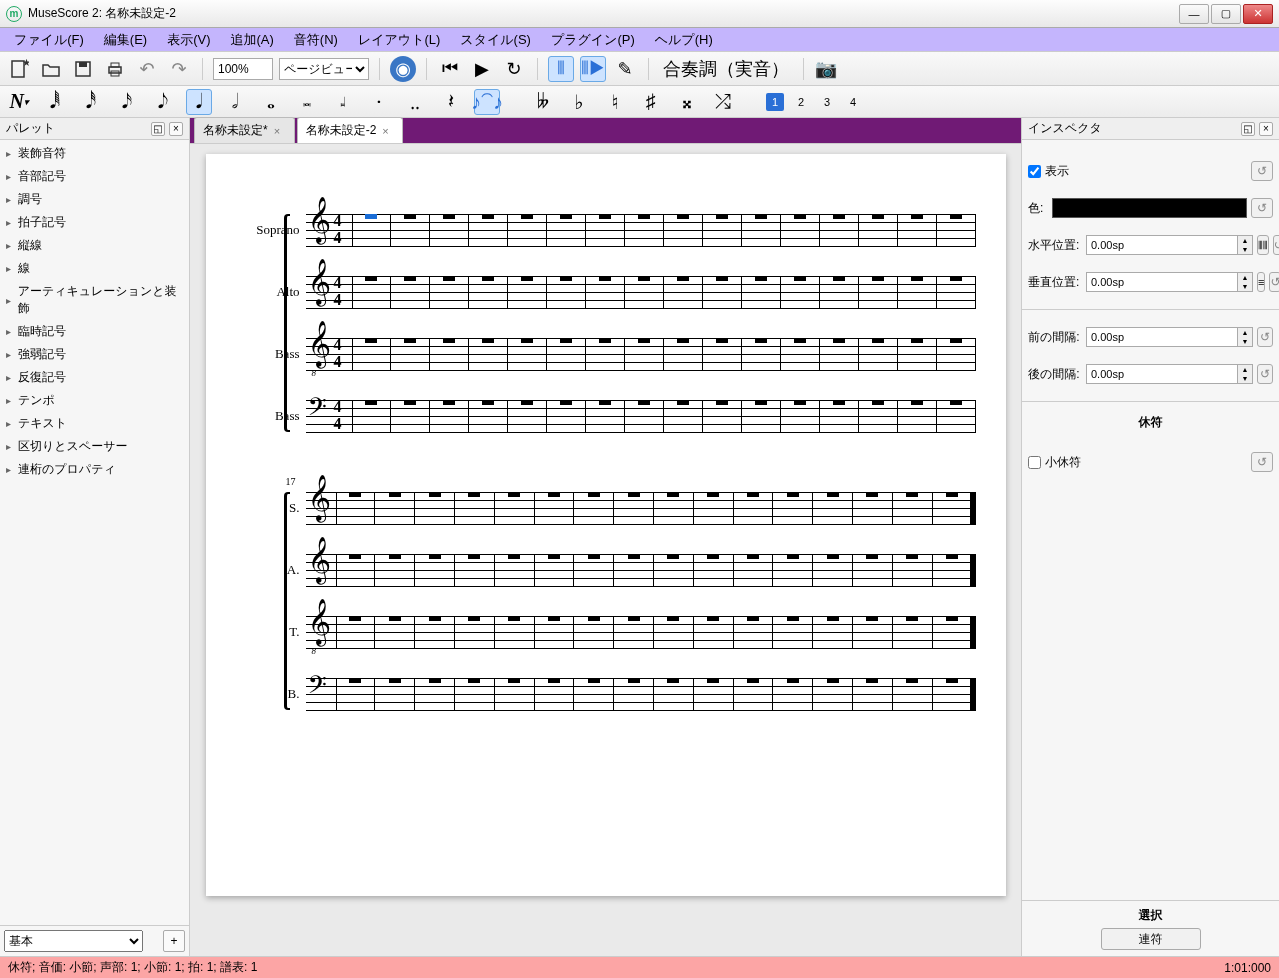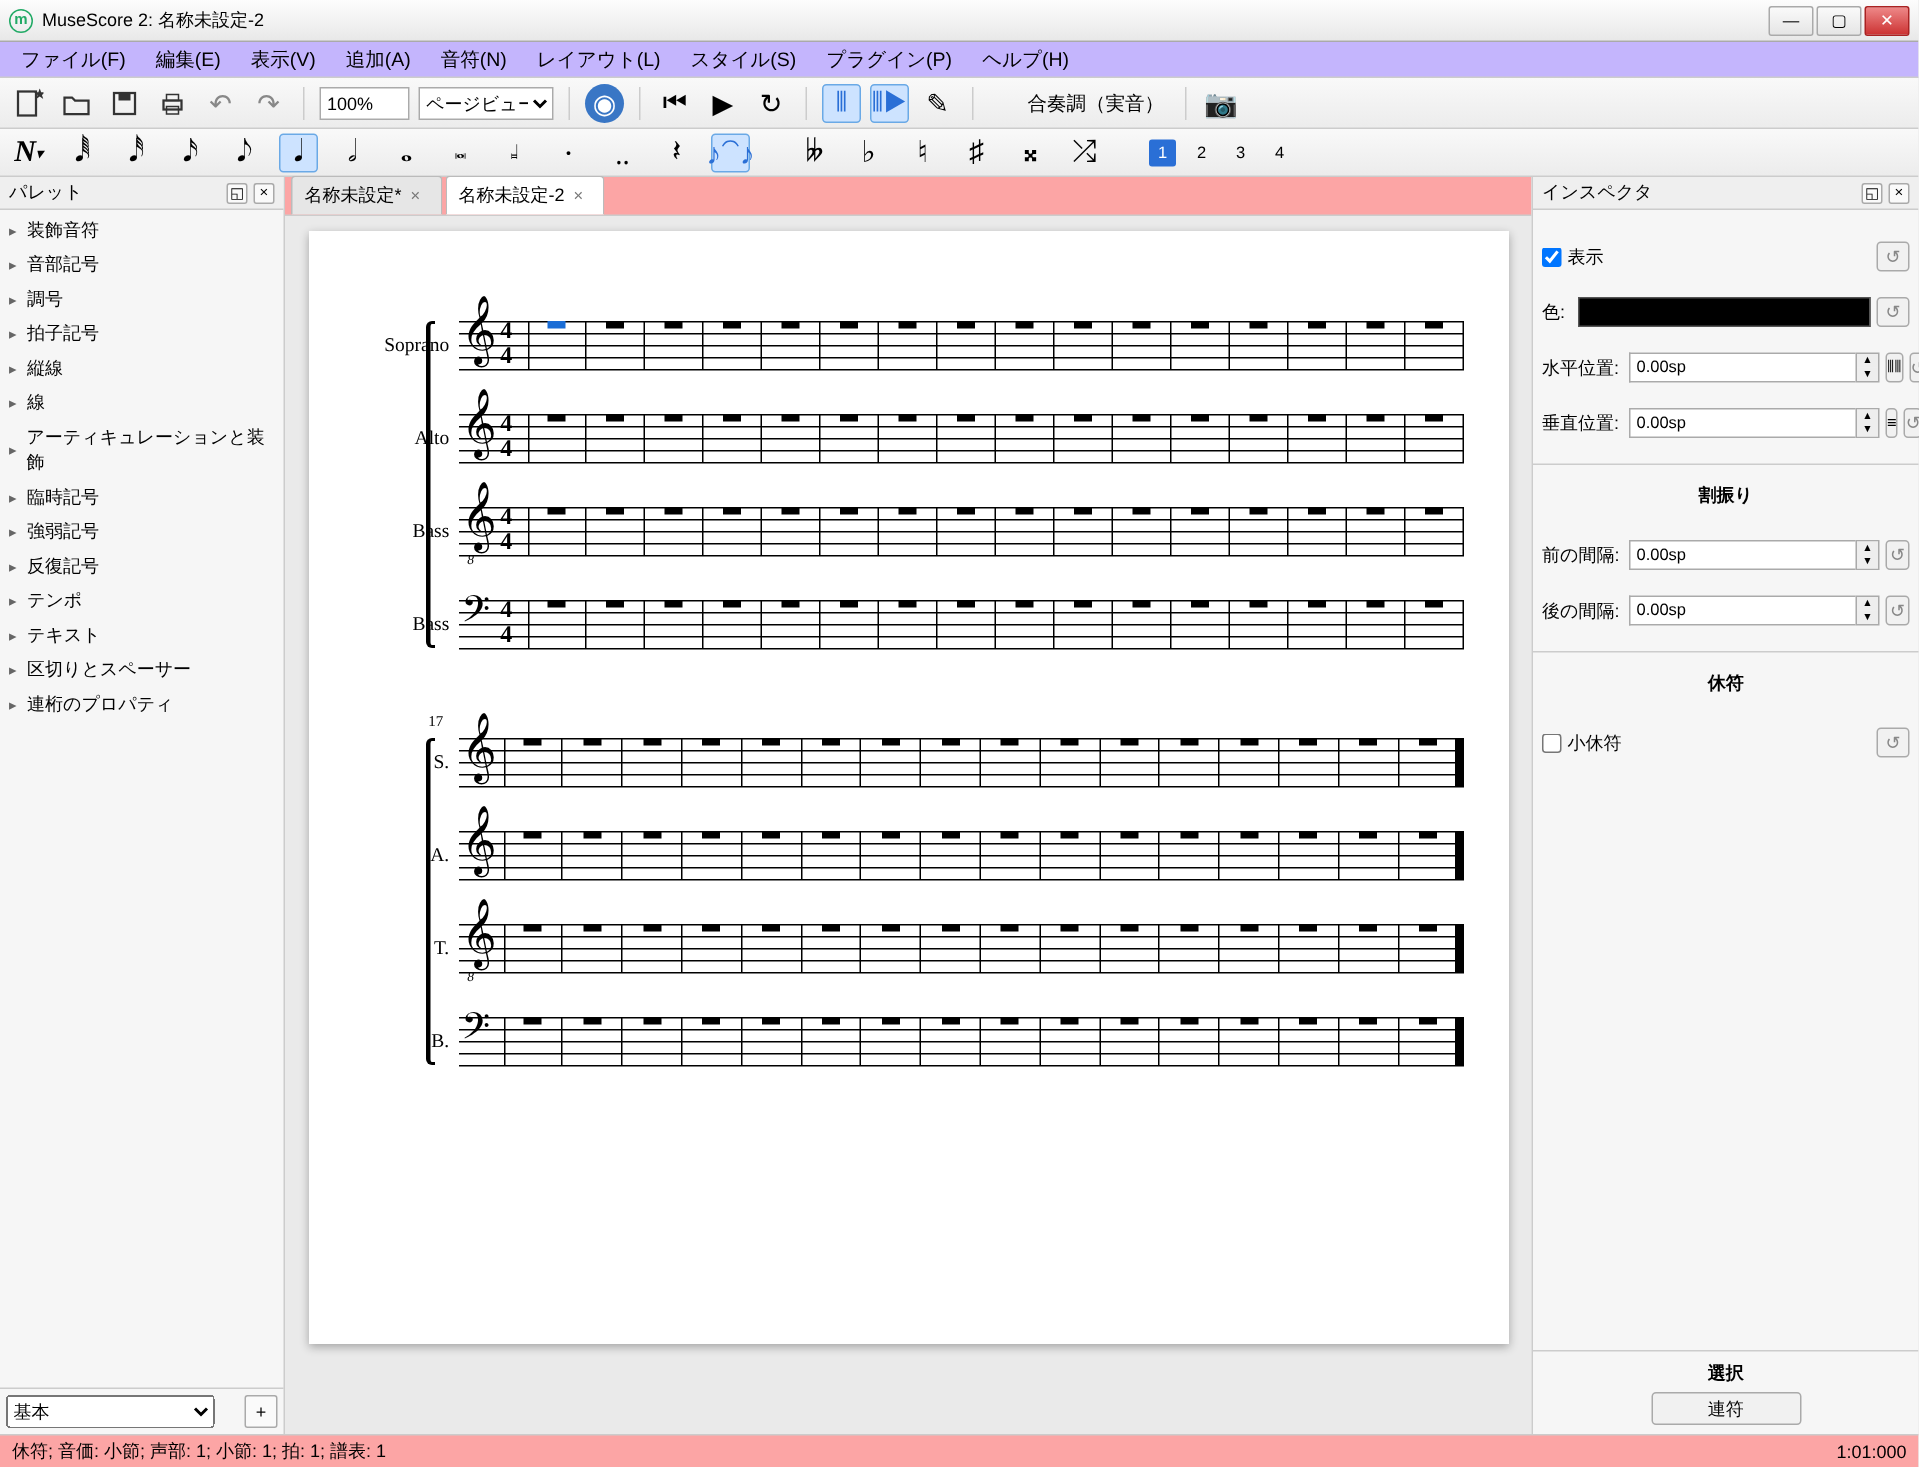--- a/index.html
+++ b/index.html
@@ -17,21 +17,21 @@
 .menubar { height: 24px; background: #c4b5fd; border-bottom: 1px solid #ccc; display: flex; align-items: center; padding: 0 4px; }
 .menubar .menu-item { padding: 3px 10px; font-size: 13px; cursor: default; }
 
 
 .toolbar { background: linear-gradient(#f9f9f9,#ececec); border-bottom: 1px solid #ccc; display: flex; align-items: center; padding: 2px 6px; height: 34px; gap: 6px;}
 .toolbar .tb-btn { width: 26px; height: 26px; display:flex; align-items:center; justify-content:center; border-radius:3px; cursor:default; font-size:18px;}
 .toolbar .tb-sep { width:1px; height:22px; background:#ccc; margin:0 4px;}
 .toolbar select, .toolbar input[type=text].zoom { height:22px; font-size:12px; border:1px solid #aaa; background:#fff;}
 .toolbar .zoom { width:60px; padding:0 4px;}
 .toolbar .viewmode { width:90px;}
-.toolbar .concert-label { font-size:13px; padding:0 4px;margin-left:22px;}
+.toolbar .concert-label { font-size:18px; padding:0 4px;}
 .toolbar .tb-btn.active { background:#cde3ff; border:1px solid #6aa9e6;}
 .toolbar .tb-btn.toggled { background:#3976c5; color:#fff;}
 
 
 .note-toolbar { background: linear-gradient(#f9f9f9,#ececec); border-bottom: 1px solid #ccc; display:flex; align-items:center; padding:2px 6px; height:32px; gap:10px;}
 .note-toolbar .nbtn { width:26px; height:26px; display:flex; align-items:center; justify-content:center; font-size:20px; cursor:default; border-radius:3px; font-family: "Segoe UI Symbol", serif;}
 .note-toolbar .nbtn.active { background:#cde3ff; border:1px solid #6aa9e6;}
 .note-toolbar .voice-btn { width:18px; height:18px; font-size:11px; display:flex; align-items:center; justify-content:center; border-radius:2px; cursor:default;}
 .note-toolbar .voice-btn.active { background:#2a6fd6; color:#fff;}
 
@@ -45,21 +45,21 @@
 .panel-header .hdr-btn { width:14px; height:14px; font-size:10px; cursor:default; display:flex; align-items:center; justify-content:center; border:1px solid #aaa; background:#fafafa; border-radius:2px;}
 .palette-list { flex:1; overflow:auto; padding:2px 0;}
 .palette-item { display:flex; align-items:center; padding:3px 6px; font-size:12px; cursor:default;}
 .palette-item .chev { width:12px; display:inline-block; color:#666; font-size:10px;}
 .palette-footer { display:flex; align-items:center; gap:20px; padding:4px; border-top:1px solid #ccc;}
 .palette-footer select { flex:1; height:22px; font-size:12px;}
 .palette-footer .add-btn { width:22px; height:22px; border:1px solid #aaa; background:#fafafa; display:flex; align-items:center; justify-content:center; cursor:default; border-radius:2px;}
 
 
 .center { flex:1; display:flex; flex-direction:column; background:#eaeaea; min-width:0;}
-.tabs { height:26px; background:#fca5a5; border-bottom:1px solid #ccc; display:flex; align-items:flex-end; padding:0 4px;}
+.tabs { height:26px; background:#701a75; border-bottom:1px solid #ccc; display:flex; align-items:flex-end; padding:0 4px;}
 .tab { padding:4px 8px; background:#e6e6e6; border:1px solid #bbb; border-bottom:none; border-radius:3px 3px 0 0; margin-right:2px; font-size:12px; display:flex; align-items:center; gap:6px; cursor:default;}
 .tab.active { background:#fff;}
 .tab .close { width:12px; height:12px; font-size:11px; color:#777; cursor:default;}
 .score-scroll { flex:1; overflow:auto; display:flex; justify-content:center; padding:10px 0 60px;}
 .page { width:800px; background:#fff; box-shadow:0 2px 6px rgba(0,0,0,.3); padding:60px 30px 40px; position:relative;}
 
 .system { margin-bottom:60px; position:relative; padding-left:70px;}
 .system .bracket { position:absolute; left:48px; top:0; bottom:0; width:6px; border-left:3px solid #000; border-top:2px solid #000; border-bottom:2px solid #000; border-radius:4px 0 0 4px;}
 .staff-row { display:flex; align-items:center; margin-bottom:30px; position:relative;}
 .staff-row:last-child{ margin-bottom:0;}
@@ -863,21 +863,20 @@
             <input value="0.00sp" style="">
             <div class="spin-btns">
               <div>▲</div>
               <div>▼</div>
             </div>
           </div>
         <div class="mini-btn">≡</div>
         <div class="reset-btn">↺</div>
       </div>
       <div class="insp-divider"></div>
-      <div class="insp-section-title">割振り</div>
       <div class="insp-row">
         <label>前の間隔:</label>
         <div class="spin">
             <input value="0.00sp" style="">
             <div class="spin-btns">
               <div>▲</div>
               <div>▼</div>
             </div>
           </div>
         <div class="reset-btn">↺</div>

